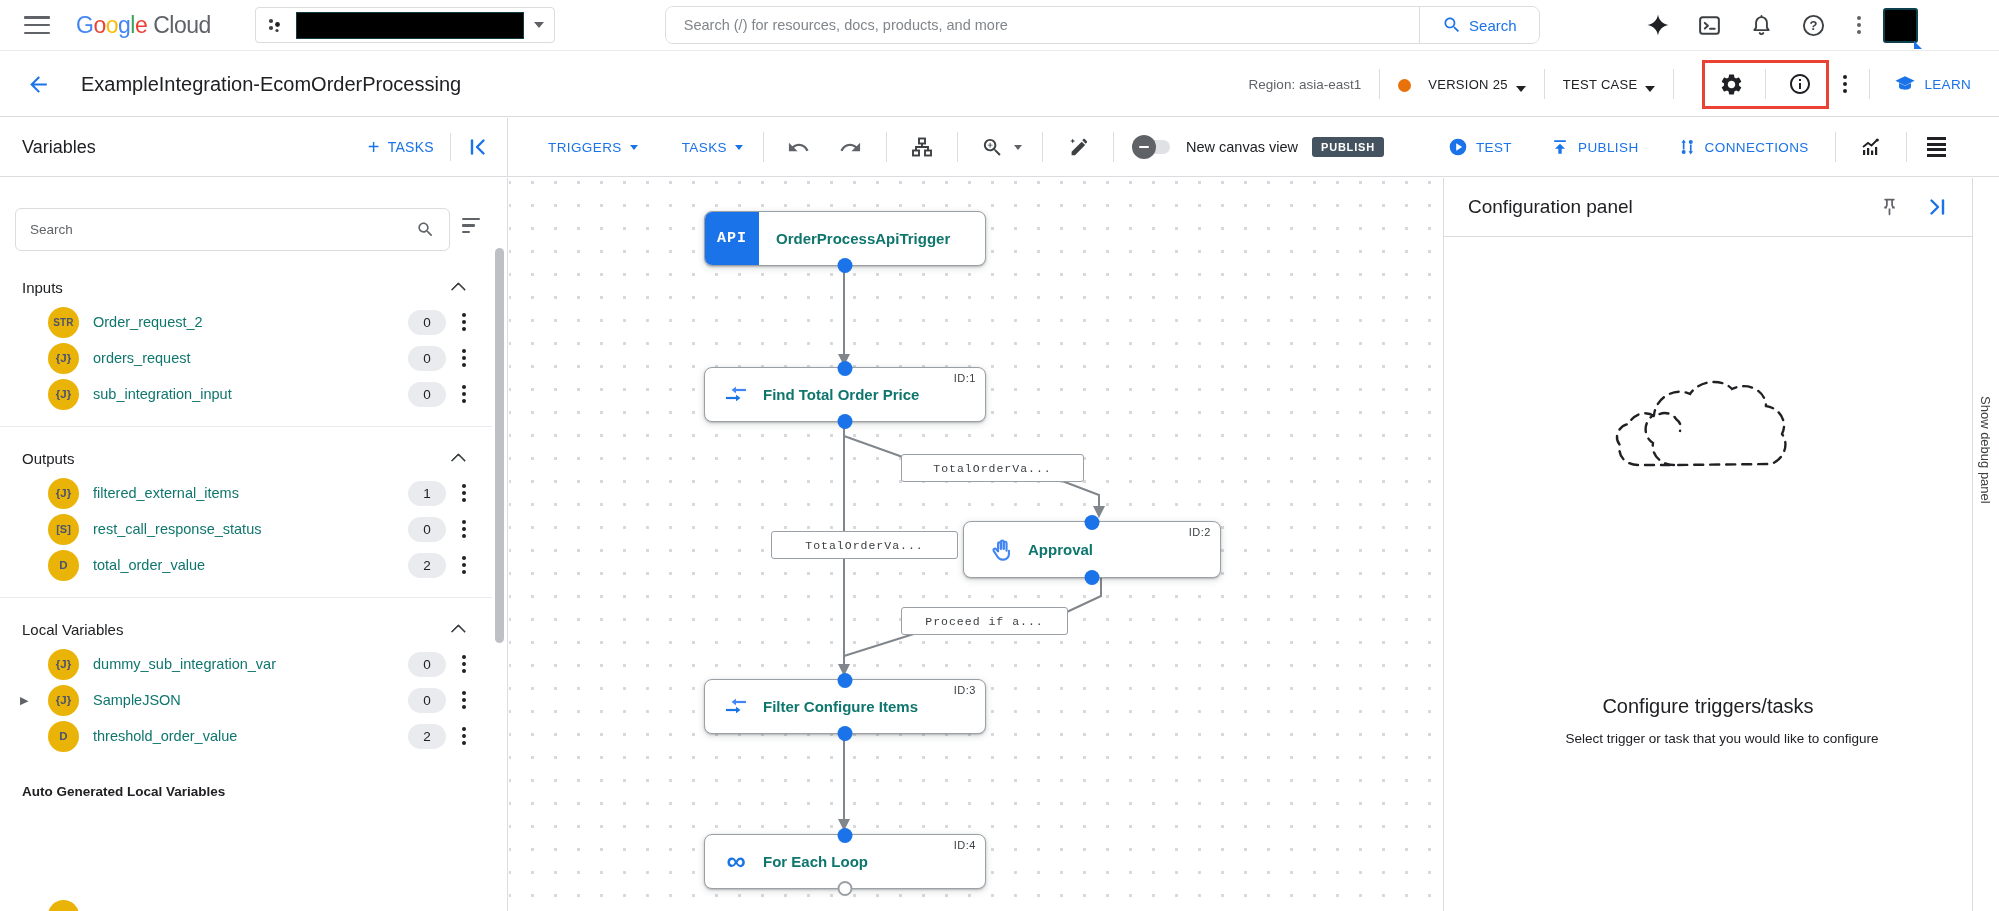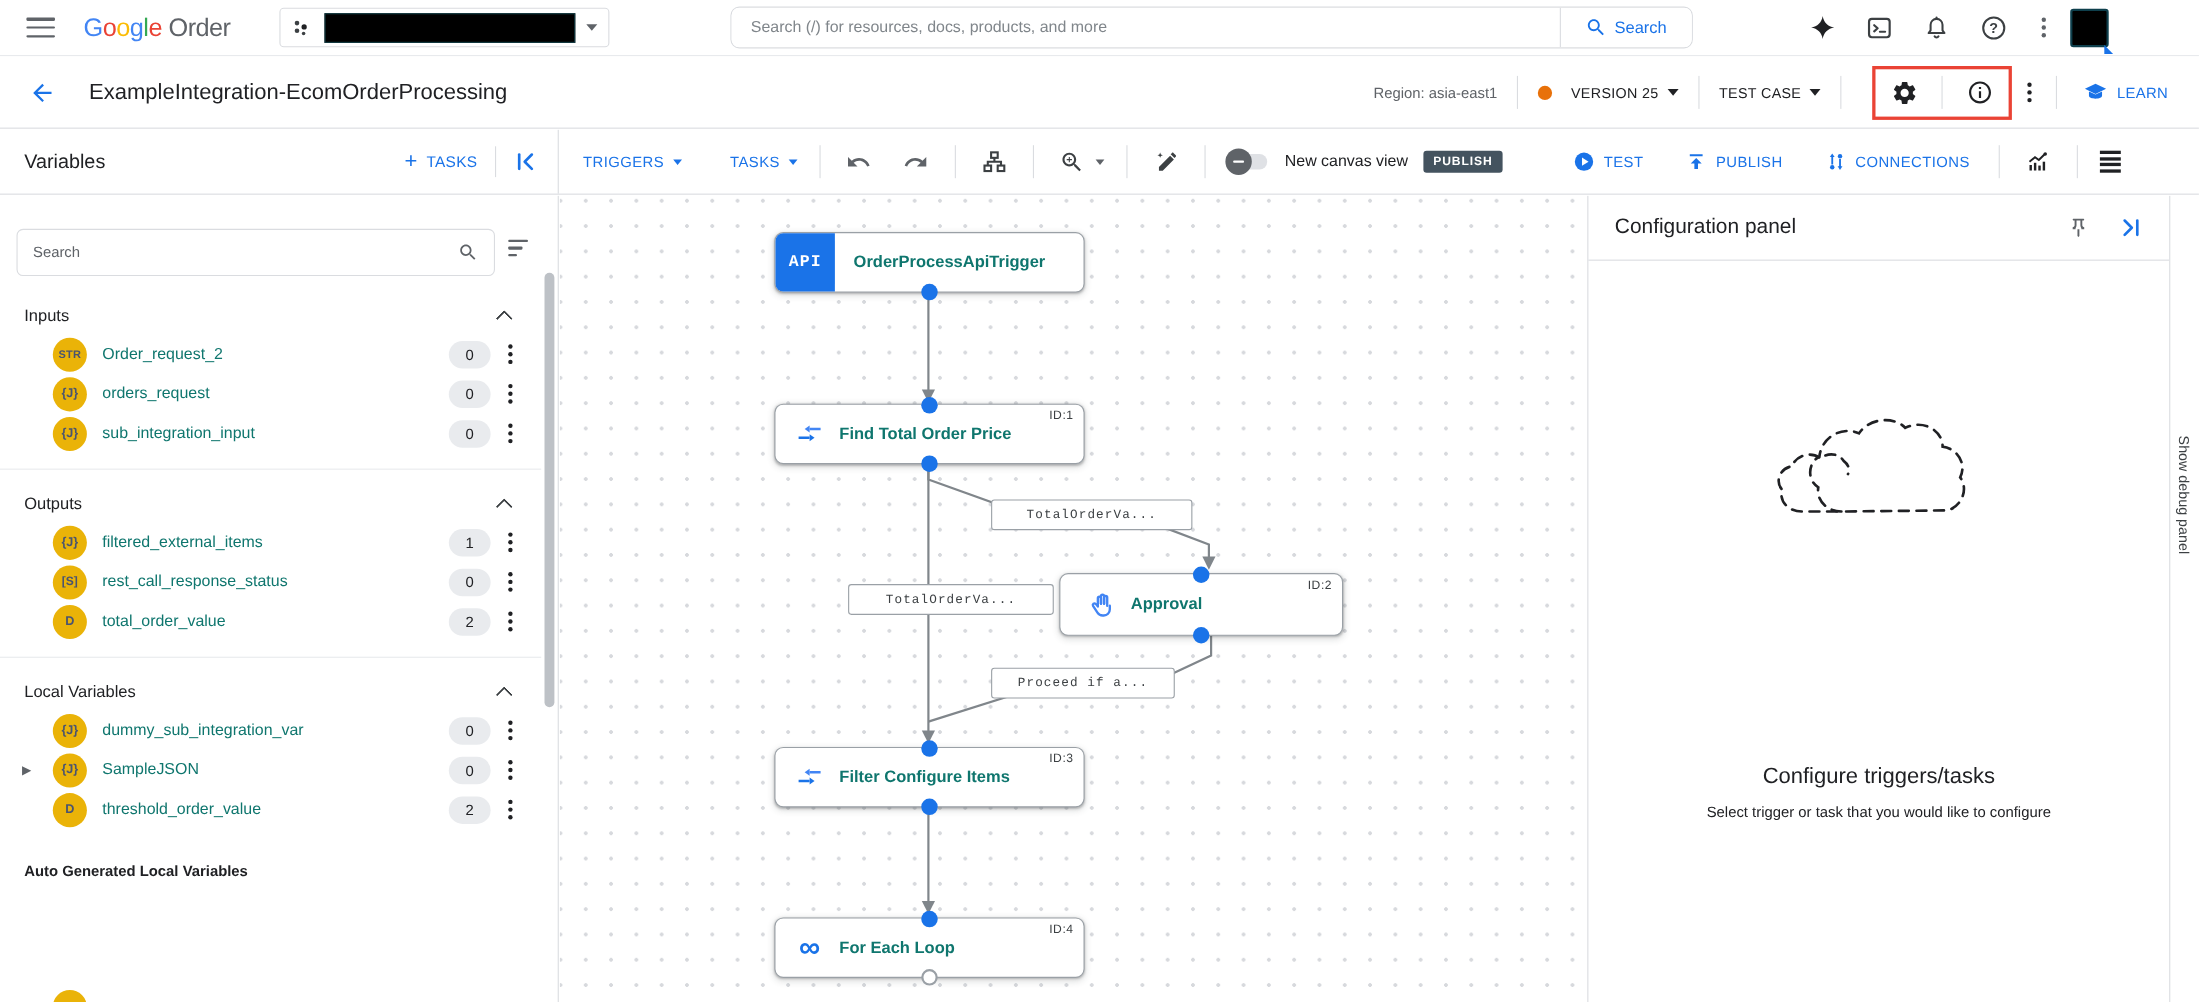--- a/index.html
+++ b/index.html
@@ -35,21 +35,21 @@
   
   .ihdr { position:absolute; left:0; top:52px; width:1999px; height:65px; background:#fff;
           border-bottom:1px solid #dadce0; display:flex; align-items:center; }
   .back { margin-left:26px; cursor:pointer; display:flex; }
   .ititle { margin-left:30px; font-size:20px; color:#202124; }
   .ihdr-right { margin-left:auto; display:flex; align-items:center; }
   .region { color:#5f6368; font-size:13.5px; }
   .vr2 { width:1px; height:30px; background:#dadce0; margin:0 18px; }
   .vdot { width:13px; height:13px; border-radius:50%; background:#e8710a; margin-right:9px; }
   .vlabel, .tclabel { font-size:13px; font-weight:500; color:#202124; letter-spacing:.3px; }
-  .drop { display:flex; align-items:center; gap:8px; cursor:pointer; }
+  .drop { display:flex; align-items:flex-end; gap:8px; cursor:pointer; }
   .redbox { display:flex; align-items:center; border:3px solid #ea4335; height:49px; padding:0 6px; margin:0 10px; }
   .redbox .sep { width:1px; height:30px; background:#dadce0; margin:0 14px; }
   .iconbtn { width:40px; height:40px; display:flex; align-items:center; justify-content:center; cursor:pointer; }
   .learn { display:flex; align-items:center; gap:8px; color:#1a73e8; font-size:13.5px; font-weight:500; letter-spacing:.3px;
            margin:0 28px 0 6px; cursor:pointer; }
 
   
   .tbar { position:absolute; left:0; top:118px; width:1999px; height:59px; background:#fff;
           border-bottom:1px solid #dadce0; display:flex; align-items:center; }
   .tbar-left { width:508px; height:100%; border-right:1px solid #dadce0; display:flex; align-items:center; flex:none; }
@@ -125,40 +125,40 @@
             font-family:"Liberation Mono","DejaVu Sans Mono",monospace; font-size:11.5px; letter-spacing:1px; color:#3c4043; cursor:pointer; }
 
   
   .cfg { position:absolute; left:1443px; top:178px; width:529px; height:733px; background:#fff; border-left:1px solid #dadce0; }
   .cfg-hdr { height:59px; border-bottom:1px solid #dadce0; display:flex; align-items:center; padding:0 24px; }
   .cfg-title { font-size:19px; color:#202124; }
   .cfg-ic { margin-left:auto; display:flex; align-items:center; gap:26px; }
   .cfg-body { position:relative; height:673px; }
   .cloud-ill { position:absolute; left:50%; top:128px; transform:translateX(-50%); }
   .cfg-empty-title { position:absolute; left:0; width:100%; top:458px; text-align:center; font-size:20px; color:#202124; }
-  .cfg-empty-sub { position:absolute; left:0; width:100%; top:494px; text-align:center; font-size:13.5px; color:#202124; }
+  .cfg-empty-sub { position:absolute; left:14px; width:100%; top:494px; text-align:center; font-size:13.5px; color:#202124; }
 
   
   .dstrip { position:absolute; left:1972px; top:178px; width:27px; height:733px; background:#fff; border-left:1px solid #dadce0; cursor:pointer; }
   .dstrip span { position:absolute; top:218px; left:5px; writing-mode:vertical-rl; font-size:13px; color:#3c4043; white-space:nowrap; }
 </style>
 </head>
 <body>
 
 <div class="app">
 
   <div class="topbar">
     <div class="hamburger">
         <i></i>
         <i></i>
         <i></i>
       </div>
     <div class="logo">
       <span><b style="color:#4285F4">G</b><b style="color:#EA4335">o</b><b style="color:#FBBC05">o</b><b style="color:#4285F4">g</b><b style="color:#34A853">l</b><b style="color:#EA4335">e</b></span>
-      <span class="cloud">Order</span>
+      <span class="cloud">Cloud</span>
     </div>
     <div class="proj-box">
       <svg width="20" height="20" viewBox="0 0 20 20">
         <circle cx="5" cy="6" r="2.1" fill="#3c4043"></circle>
           <circle cx="5" cy="13" r="2.1" fill="#3c4043"></circle>
         <circle cx="11.5" cy="9.5" r="2.4" fill="#202124"></circle>
           <circle cx="11" cy="15.5" r="1.6" fill="#3c4043"></circle>
       </svg>
       <div class="proj-redact"></div>
       <div class="caret"></div>
@@ -266,21 +266,21 @@
       </div>
       <span class="tl-sep"></span>
       <div class="collapse-left">
         <svg width="22" height="22" viewBox="0 0 22 22" fill="none" stroke="#1a73e8" stroke-width="2.4" stroke-linecap="round" stroke-linejoin="round">
           <line x1="5" y1="4.5" x2="5" y2="17.5"></line>
             <polyline points="16.5,4.5 10,11 16.5,17.5"></polyline>
           </svg>
       </div>
     </div>
 
-    <div style="display:flex;align-items:center;margin-left:22px;flex:1;">
+    <div style="display:flex;align-items:center;margin-left:40px;flex:1;">
       <div class="tbtn">
         <span>TRIGGERS</span>
           <span class="bcaret"></span>
       </div>
       <div class="tbtn" style="margin-left:44px">
         <span>TASKS</span>
           <span class="bcaret"></span>
       </div>
       <span class="tsep"></span>
       <div class="gico">

